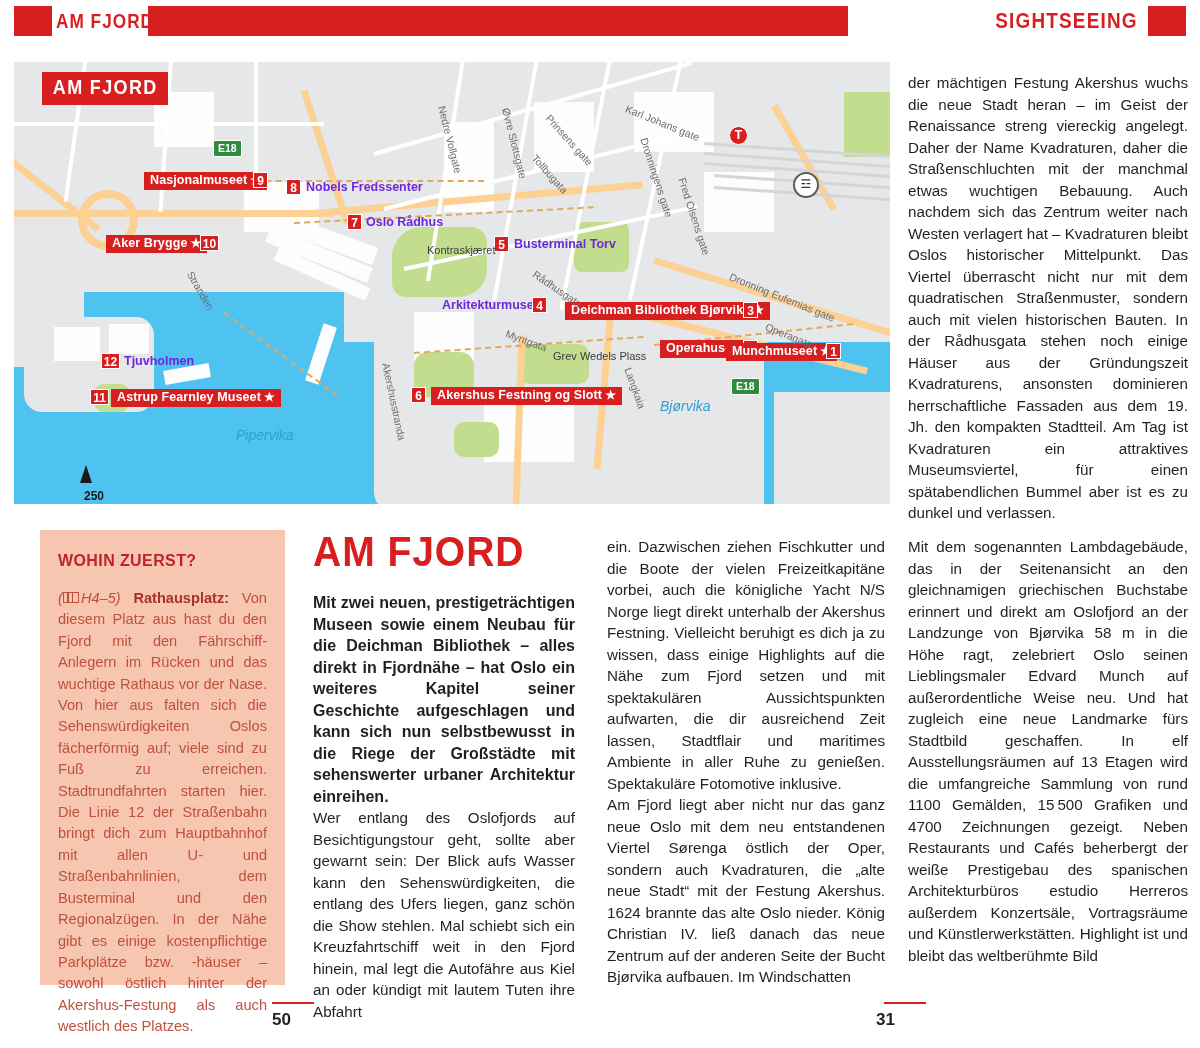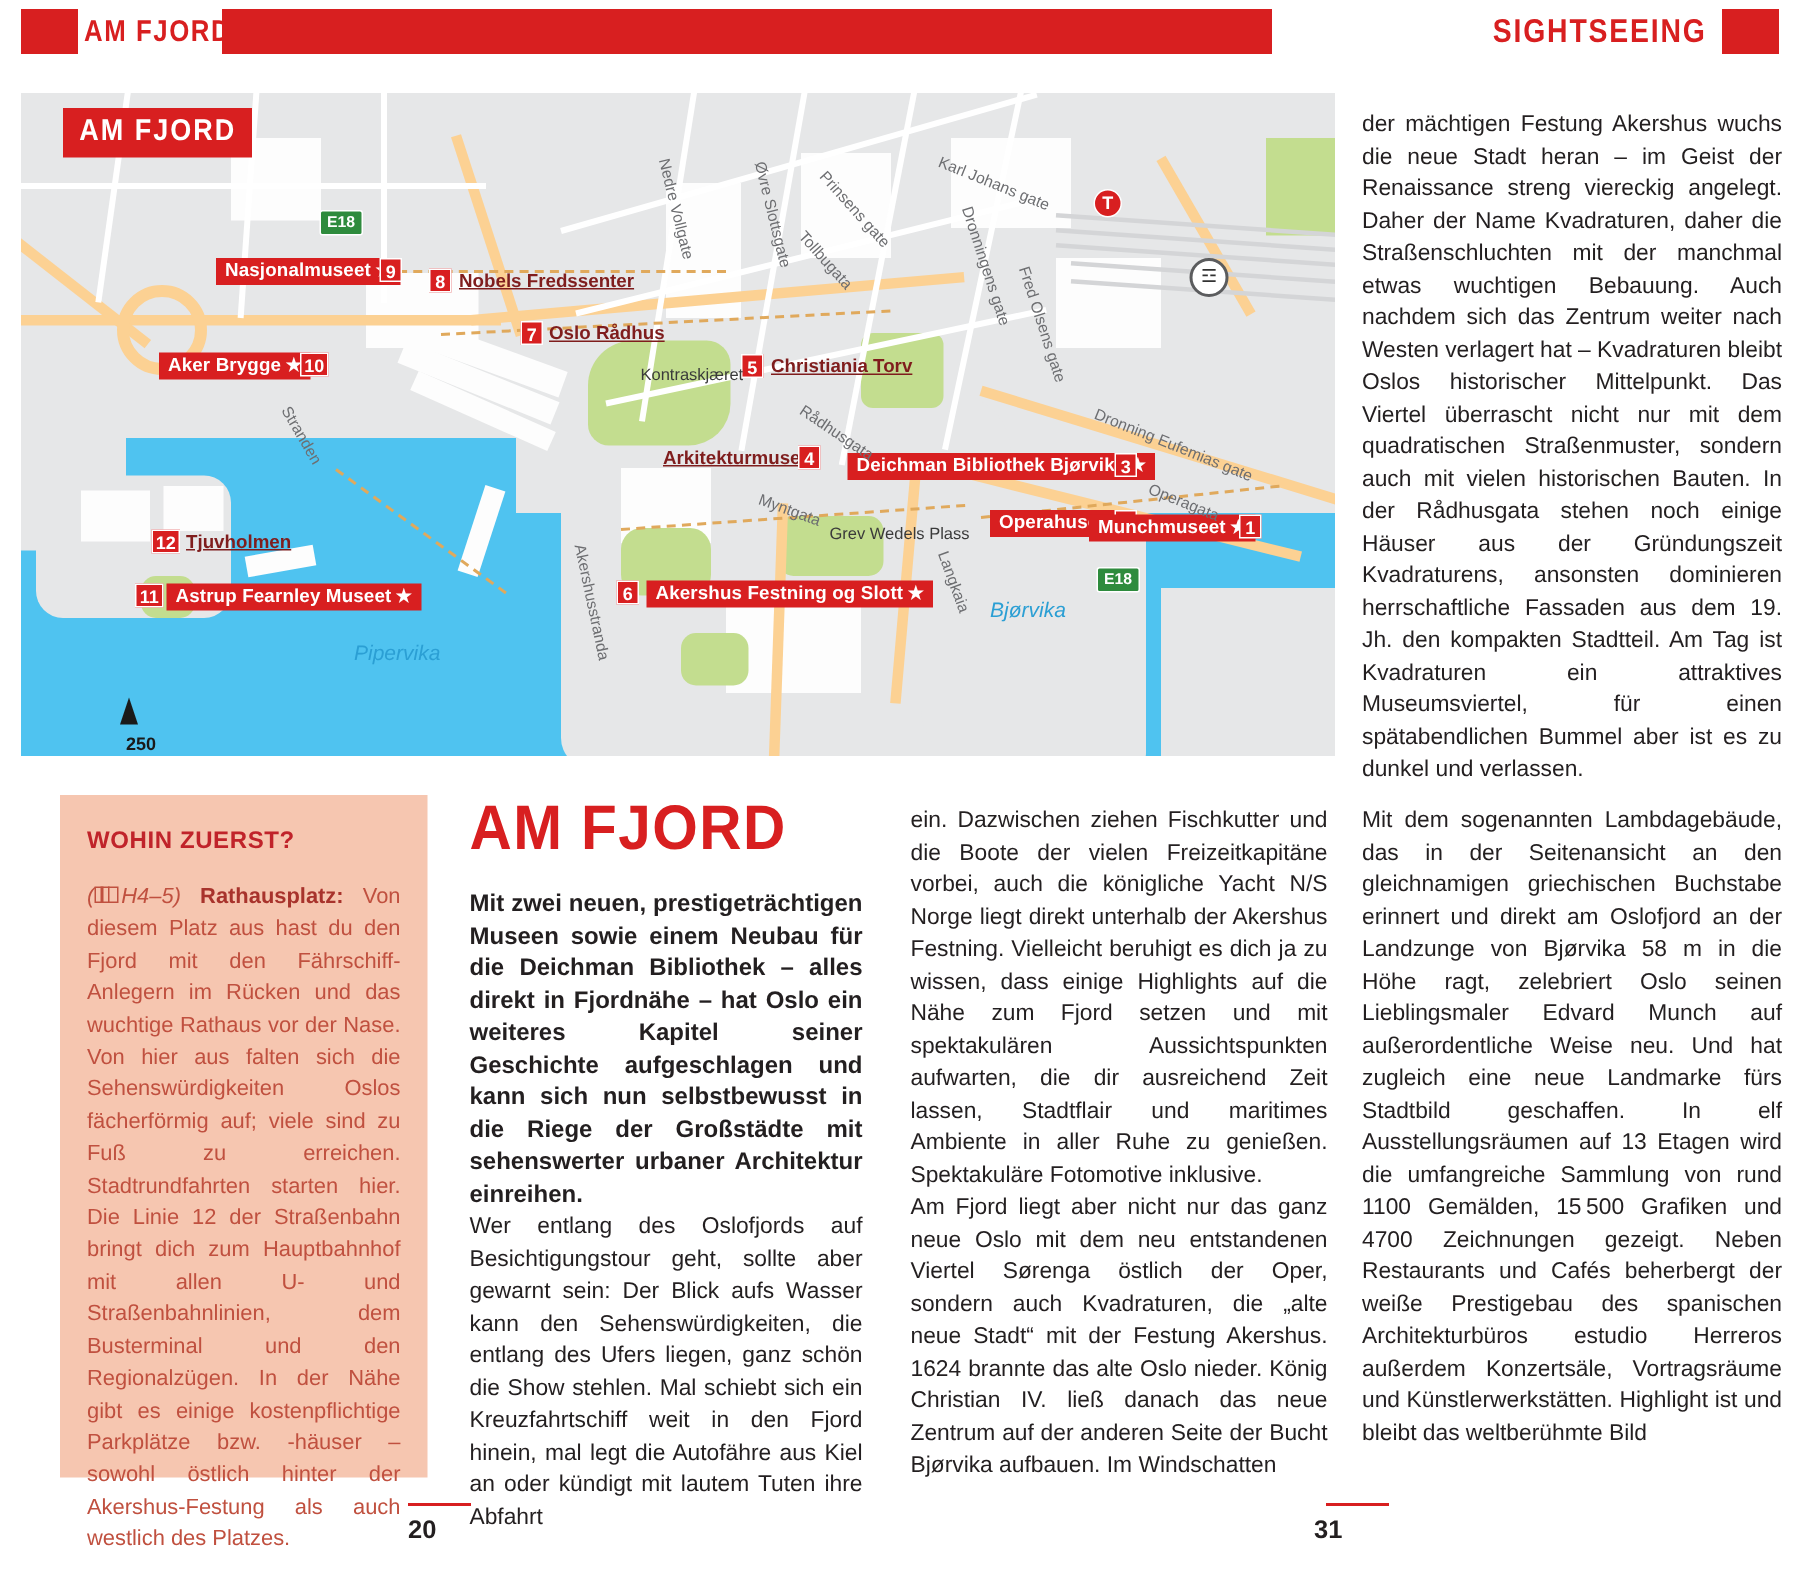--- a/index.html
+++ b/index.html
@@ -119,25 +119,24 @@
     font-size: 12px;
     font-weight: bold;
     width: 15px; height: 16px;
     line-height: 16px;
     text-align: center;
     border: 1px solid #fff;
     box-sizing: border-box;
   }
   .mplain {
     position: absolute;
-    color: #7f1d1d;
+    color: #6d28d9;
     font-size: 12.5px;
     font-weight: bold;
     white-space: nowrap;
-    text-decoration: underline;
   }
   .mtitle {
     position: absolute;
     background: #d81f20;
     color: #fff;
     font-size: 20px;
     font-weight: bold;
     letter-spacing: 1.5px;
     padding: 4px 12px 6px 12px;
     white-space: nowrap;
@@ -417,21 +416,21 @@
     </div>
     <div class="mnum" style="left:239px;top:110px;">9</div>
 
     <div class="mnum" style="left:272px;top:117px;">8</div>
     <div class="mplain" style="left:292px;top:118px;">Nobels Fredssenter</div>
 
     <div class="mnum" style="left:333px;top:152px;">7</div>
     <div class="mplain" style="left:352px;top:153px;">Oslo Rådhus</div>
 
     <div class="mnum" style="left:480px;top:174px;">5</div>
-    <div class="mplain" style="left:500px;top:175px;">Christiania Torv</div>
+    <div class="mplain" style="left:500px;top:175px;">Busterminal Torv</div>
 
     <div class="mlabel" style="left:92px;top:173px;">
       <span>Aker Brygge</span><span class="star">★</span>
     </div>
     <div class="mnum" style="left:186px;top:173px;width:19px;">10</div>
 
     <div class="mplain" style="left:428px;top:236px;">Arkitekturmuseet</div>
     <div class="mnum" style="left:518px;top:235px;">4</div>
 
     <div class="mlabel" style="left:551px;top:240px;">
@@ -519,20 +518,20 @@
     <p>ein. Dazwischen ziehen Fischkutter und die Boote der vielen Freizeitkapitäne vorbei, auch die königliche Yacht N/S Norge liegt direkt unterhalb der Akershus Festning. Vielleicht beruhigt es dich ja zu wissen, dass einige Highlights auf die Nähe zum Fjord setzen und mit spektakulären Aussichtspunkten aufwarten, die dir ausreichend Zeit lassen, Stadtflair und maritimes Ambiente in aller Ruhe zu genießen. Spektakuläre Fotomotive inklusive.</p>
     <p>Am Fjord liegt aber nicht nur das ganz neue Oslo mit dem neu entstandenen Viertel Sørenga östlich der Oper, sondern auch Kvadraturen, die „alte neue Stadt“ mit der Festung Akershus. 1624 brannte das alte Oslo nieder. König Christian IV. ließ danach das neue Zentrum auf der anderen Seite der Bucht Bjørvika aufbauen. Im Windschatten</p>
   </div>
 
   <div class="col col-4">
     <p>Mit dem sogenannten Lambdagebäude, das in der Seitenansicht an den gleichnamigen griechischen Buchstabe erinnert und direkt am Oslofjord an der Landzunge von Bjørvika 58 m in die Höhe ragt, zelebriert Oslo seinen Lieblingsmaler Edvard Munch auf außerordentliche Weise neu. Und hat zugleich eine neue Landmarke fürs Stadtbild geschaffen. In elf Ausstellungsräumen auf 13 Etagen wird die umfangreiche Sammlung von rund 1100 Gemälden, 15 500 Grafiken und 4700 Zeichnungen gezeigt. Neben Restaurants und Cafés beherbergt der weiße Prestigebau des spanischen Architekturbüros estudio Herreros außerdem Konzertsäle, Vortragsräume und Künstlerwerkstätten. Highlight ist und bleibt das weltberühmte Bild</p>
   </div>
 
   <div class="folio folio-left">
     <div class="rule"></div>
-    <span>20</span>
+    <span>50</span>
   </div>
   <div class="folio folio-right">
     <div class="rule"></div>
     <span>31</span>
   </div>
 
 </div>
 
 </body></html>

